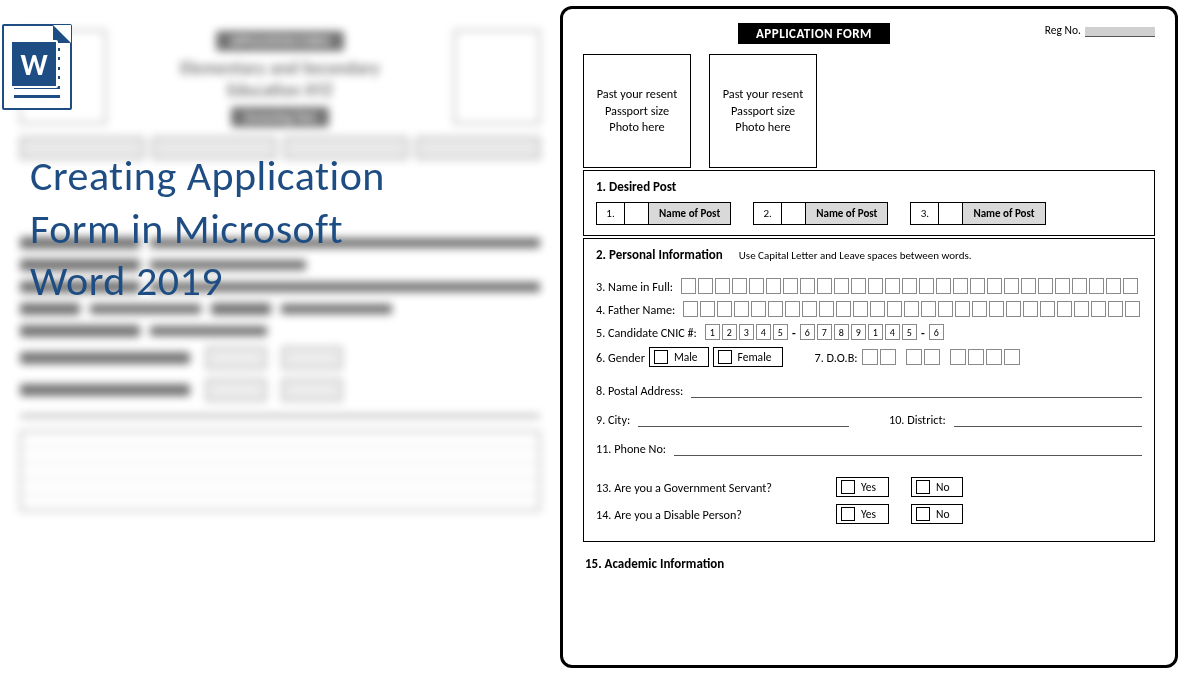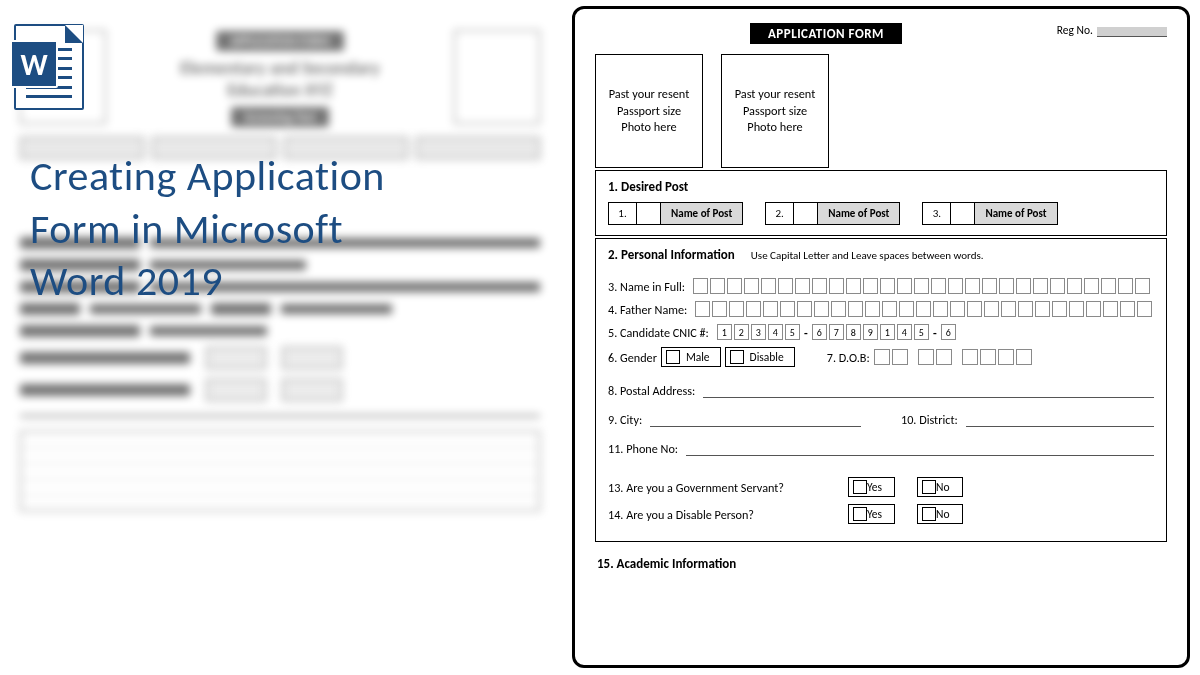--- a/index.html
+++ b/index.html
@@ -26,21 +26,21 @@
   
   .overlay-title{position:absolute;left:30px;top:150px;z-index:5;color:#1d4d82;font-weight:400;font-size:42px;line-height:1.25;letter-spacing:.5px}
   .word-icon{position:absolute;left:24px;top:18px;z-index:5}
   .word-icon .page{width:70px;height:86px;background:#fff;border:2px solid #1d4d82;border-radius:2px;position:relative}
   .word-icon .page::before{content:"";position:absolute;right:-1px;top:-1px;border-top:18px solid #fff;border-left:18px solid #1d4d82}
   .word-icon .lines{position:absolute;left:10px;right:10px;top:22px;bottom:10px;display:flex;flex-direction:column;justify-content:space-between}
   .word-icon .lines span{height:3px;background:#1d4d82}
   .word-icon .badge{position:absolute;left:-14px;top:22px;width:48px;height:48px;background:#1d4d82;color:#fff;font-weight:900;font-size:30px;display:flex;align-items:center;justify-content:center;border:2px solid #fff;border-radius:2px}
 
   
-  .page{position:absolute;right:10px;top:6px;width:618px;height:662px;border:3px solid #000;border-radius:12px;background:#fff;padding:14px 20px 21px;font-size:12.2px;color:#000}
+  .page{position:absolute;right:22px;top:6px;width:618px;height:662px;border:3px solid #000;border-radius:12px;background:#fff;padding:14px 20px 21px;font-size:12.2px;color:#000}
   .top-row{display:flex;justify-content:space-between;align-items:flex-start}
   .app-badge{background:#000;color:#fff;font-weight:700;letter-spacing:.5px;padding:3px 18px;font-size:13px}
   .reg{font-size:11.5px;display:flex;align-items:flex-end;gap:4px}
   .reg .blank{display:inline-block;width:70px;height:10px;background:#d0d0d0;border-bottom:1px solid #555}
 
   .hdr2{display:flex;gap:18px;margin-top:10px;align-items:flex-start}
   .photo2{width:108px;height:114px;border:1.5px solid #000;display:flex;align-items:center;justify-content:center;text-align:center;font-size:12.3px;line-height:1.35;padding:6px}
   .mid{flex:1;text-align:center}
   .mid h2{font-size:19.5px;font-weight:800;line-height:1.2;margin-bottom:10px}
   .scr{display:inline-block;background:#000;color:#fff;font-size:12px;font-weight:600;padding:3px 22px}
@@ -65,21 +65,21 @@
   .gb{display:flex;align-items:center;gap:6px;border:1px solid #000;padding:2px 10px 2px 4px;font-size:11.5px}
   .gb .sq{width:14px;height:14px;border:1px solid #000}
   .dob{display:flex;gap:2px}
   .dob .c{width:16px;height:16px;border:1px solid #8a8a8a}
   .dob .gap{width:6px}
 
   .addr .rule{flex:1;border-bottom:1px solid #555;height:14px}
   .two{display:flex;gap:40px}
   .two .fld{flex:1}
   .yn{display:flex;gap:22px}
-  .yn .opt{display:flex;border:1px solid #000;padding:2px 12px 2px 4px;font-size:11.5px}
+  .yn .opt{display:flex;gap:6px;border:1px solid #000;padding:2px 12px 2px 4px;font-size:11.5px}
   .yn .sq{width:14px;height:14px;border:1px solid #000}
 
   .last{font-weight:800;font-size:13px;margin-top:14px;padding-left:2px}
 </style>
 </head>
 <body>
 <div class="stage">
 
 <div class="left">
   <div class="hdr">
@@ -281,21 +281,21 @@
         </div>
       </div>
       <div class="fld gender">
         <span class="lab">6. Gender</span>
         <div class="gb">
               <span class="sq"></span>
               <span>Male</span>
             </div>
         <div class="gb">
               <span class="sq"></span>
-              <span>Disable</span>
+              <span>Female</span>
             </div>
         <span class="lab" style="margin-left:28px">7. D.O.B:</span>
         <div class="dob">
               <div class="c"></div>
               <div class="c"></div>
               <div class="gap"></div>
               <div class="c"></div>
               <div class="c"></div>
               <div class="gap"></div>
               <div class="c"></div>

